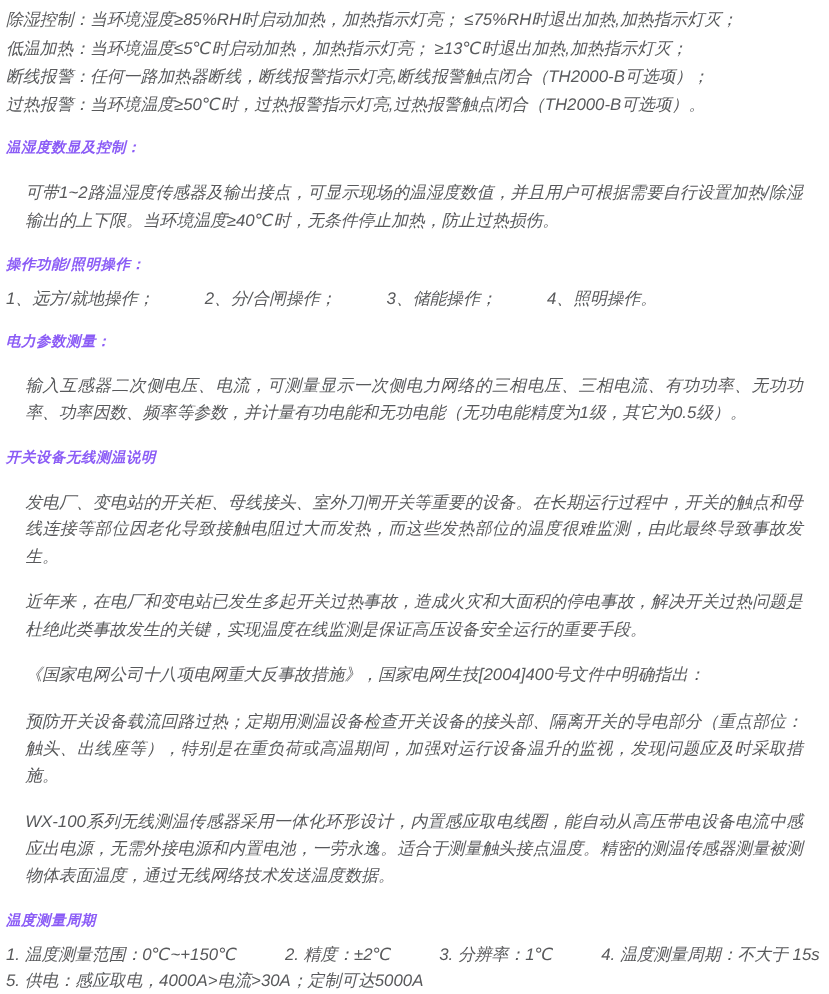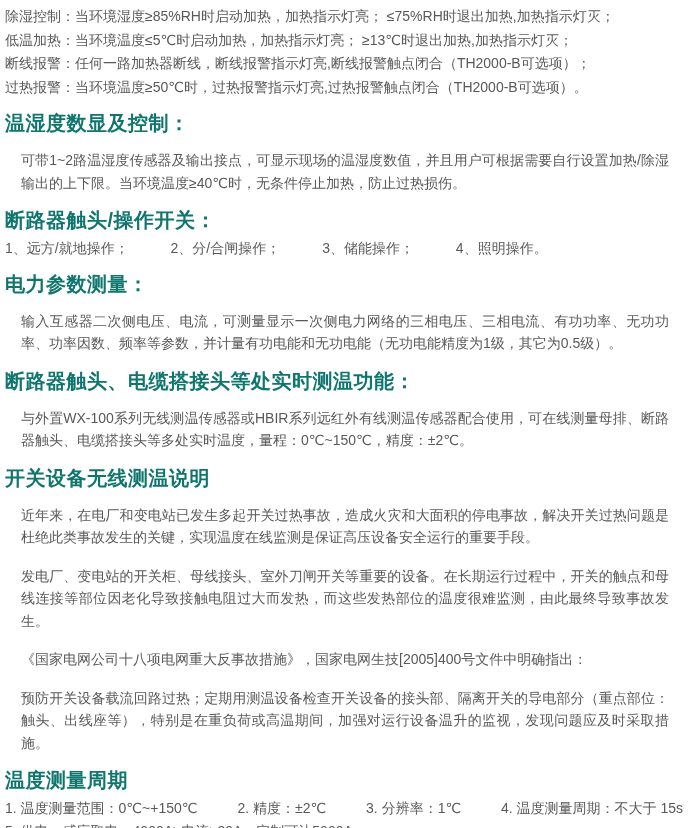--- a/index.html
+++ b/index.html
@@ -6,33 +6,34 @@
   html, body { margin: 0; padding: 0; background: #ffffff; }
   .doc {
     width: 691px;
     height: 828px;
     overflow: hidden;
     padding: 5px 6px 0 5px;
     background: #ffffff;
     font-family: "Liberation Sans", "DejaVu Sans", sans-serif;
     font-size: 14px;
     color: #58595b;
+    font-style: italic;
   }
   .intro p {
     margin: 0;
     line-height: 23.5px;
     white-space: nowrap;
   }
   section { margin-top: 14px; }
   h2 {
     margin: 0 0 7px 0;
-    font-size: 20px;
+    font-size: 12px;
     line-height: 20px;
     font-weight: bold;
-    color: #0f766e;
+    color: #8b5cf6;
     letter-spacing: 0.5px;
   }
   .para {
     margin: 16px;
     line-height: 22.5px;
     text-align: justify;
   }
   .inline-row {
     margin: 0;
     line-height: 22.5px;
@@ -63,45 +64,42 @@
     <p>断线报警：任何一路加热器断线，断线报警指示灯亮,断线报警触点闭合（TH2000-B可选项）；</p>
     <p>过热报警：当环境温度≥50℃时，过热报警指示灯亮,过热报警触点闭合（TH2000-B可选项）。</p>
   </div>
 
   <section>
     <h2>温湿度数显及控制：</h2>
     <p class="para">可带1~2路温湿度传感器及输出接点，可显示现场的温湿度数值，并且用户可根据需要自行设置加热/除湿输出的上下限。当环境温度≥40℃时，无条件停止加热，防止过热损伤。</p>
   </section>
 
   <section>
-    <h2>断路器触头/操作开关：</h2>
+    <h2>操作功能/照明操作：</h2>
     <p class="inline-row">
       <span>1、远方/就地操作；</span>
       <span>2、分/合闸操作；</span>
       <span>3、储能操作；</span>
       <span>4、照明操作。</span>
     </p>
   </section>
 
   <section>
     <h2>电力参数测量：</h2>
     <p class="para">输入互感器二次侧电压、电流，可测量显示一次侧电力网络的三相电压、三相电流、有功功率、无功功率、功率因数、频率等参数，并计量有功电能和无功电能（无功电能精度为1级，其它为0.5级）。</p>
   </section>
 
-  <section>
-    <h2>断路器触头、电缆搭接头等处实时测温功能：</h2>
-    <p class="para">与外置WX-100系列无线测温传感器或HBIR系列远红外有线测温传感器配合使用，可在线测量母排、断路器触头、电缆搭接头等多处实时温度，量程：0℃~150℃，精度：±2℃。</p>
-  </section>
 
   <section>
     <h2>开关设备无线测温说明</h2>
+    <p class="para">发电厂、变电站的开关柜、母线接头、室外刀闸开关等重要的设备。在长期运行过程中，开关的触点和母线连接等部位因老化导致接触电阻过大而发热，而这些发热部位的温度很难监测，由此最终导致事故发生。</p>
     <p class="para">近年来，在电厂和变电站已发生多起开关过热事故，造成火灾和大面积的停电事故，解决开关过热问题是杜绝此类事故发生的关键，实现温度在线监测是保证高压设备安全运行的重要手段。</p>
-    <p class="para">发电厂、变电站的开关柜、母线接头、室外刀闸开关等重要的设备。在长期运行过程中，开关的触点和母线连接等部位因老化导致接触电阻过大而发热，而这些发热部位的温度很难监测，由此最终导致事故发生。</p>
-    <p class="para">《国家电网公司十八项电网重大反事故措施》，国家电网生技[2005]400号文件中明确指出：</p>
+    <p class="para">《国家电网公司十八项电网重大反事故措施》，国家电网生技[2004]400号文件中明确指出：</p>
     <p class="para">预防开关设备载流回路过热；定期用测温设备检查开关设备的接头部、隔离开关的导电部分（重点部位：触头、出线座等），特别是在重负荷或高温期间，加强对运行设备温升的监视，发现问题应及时采取措施。</p>
+    <p class="para">WX-100系列无线测温传感器采用一体化环形设计，内置感应取电线圈，能自动从高压带电设备电流中感应出电源，无需外接电源和内置电池，一劳永逸。适合于测量触头接点温度。精密的测温传感器测量被测物体表面温度，通过无线网络技术发送温度数据。</p>
   </section>
 
   <section class="specs">
     <h2>温度测量周期</h2>
     <p class="spec-row">
       <span>1. 温度测量范围：0℃~+150℃</span>
       <span>2. 精度：±2℃</span>
       <span>3. 分辨率：1℃</span>
       <span>4. 温度测量周期：不大于 15s</span>
     </p>

